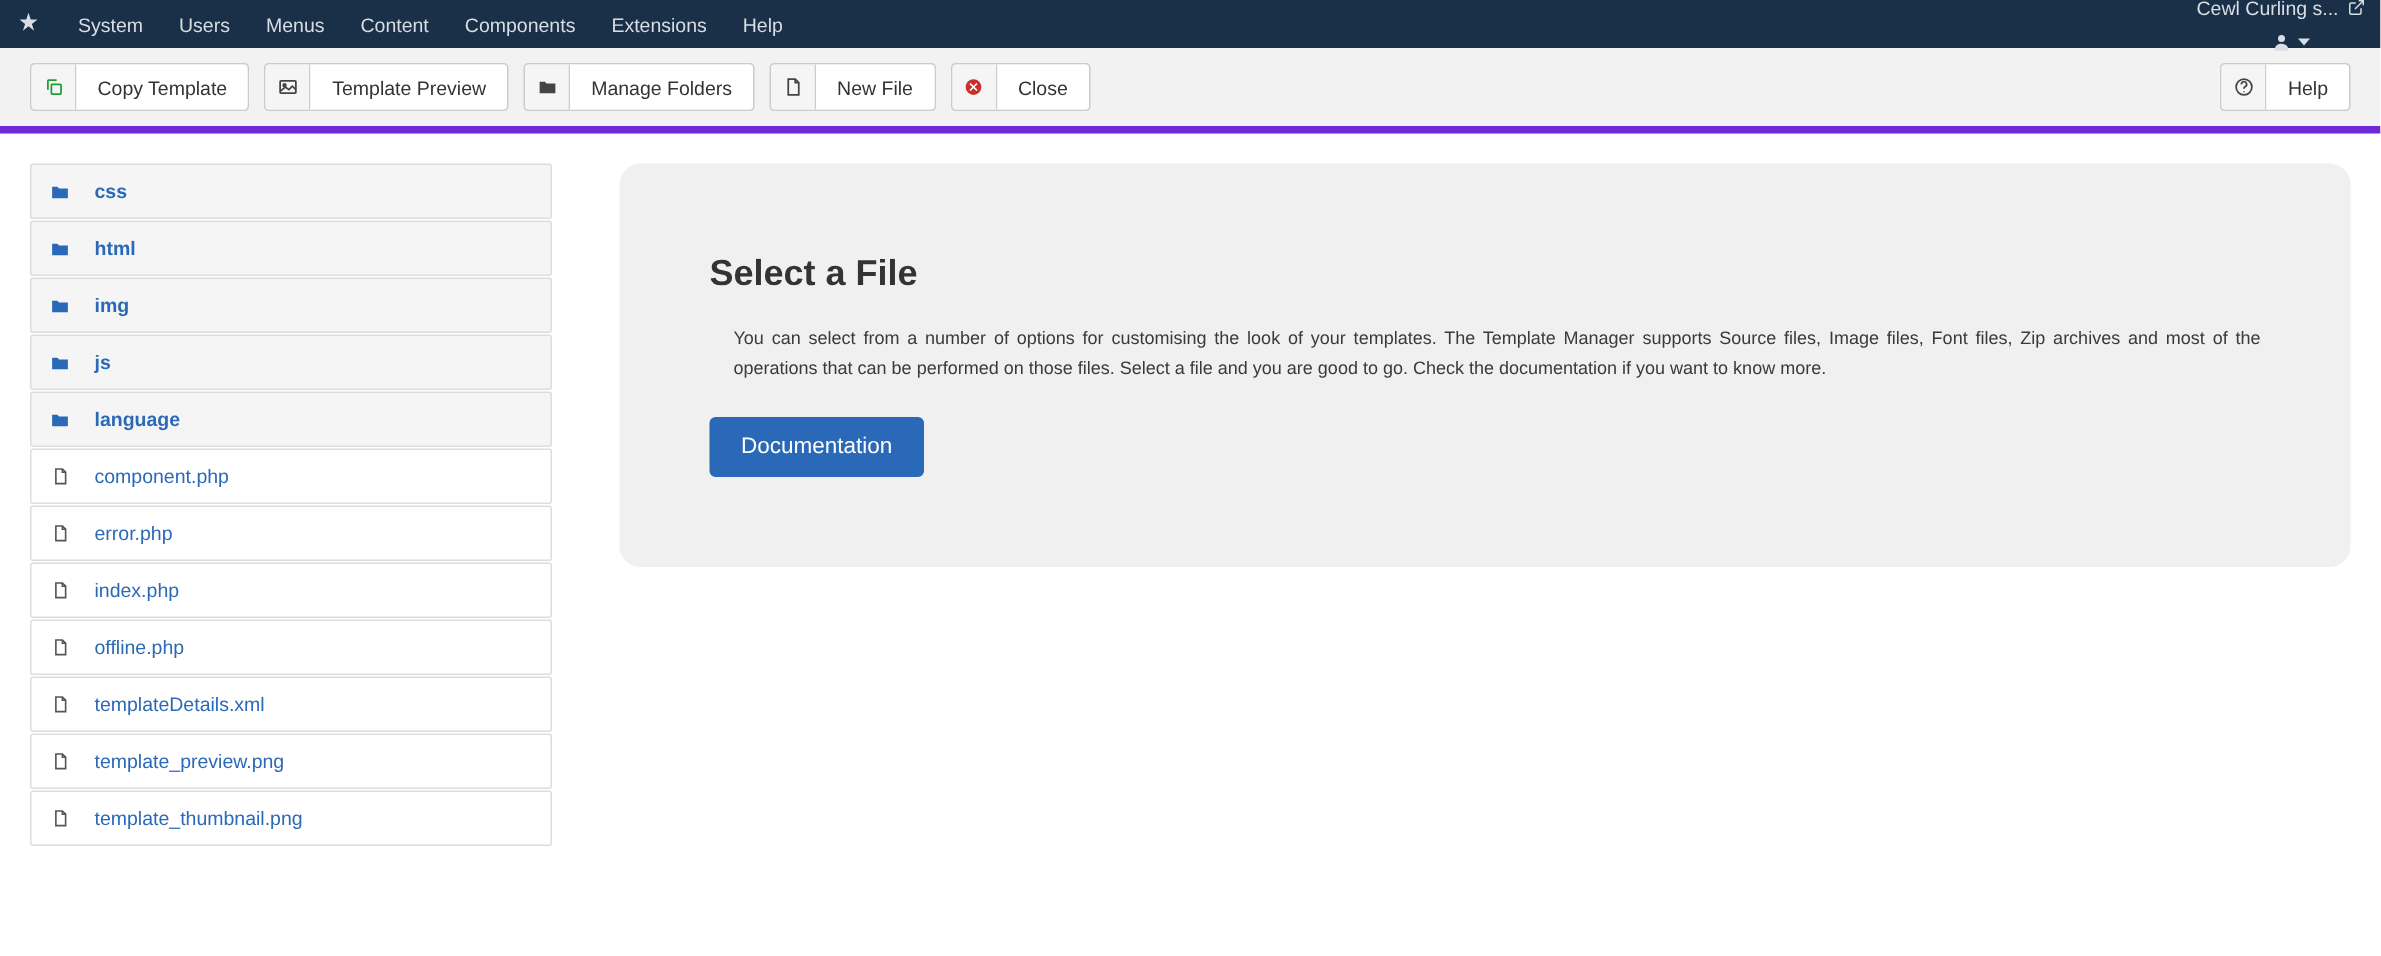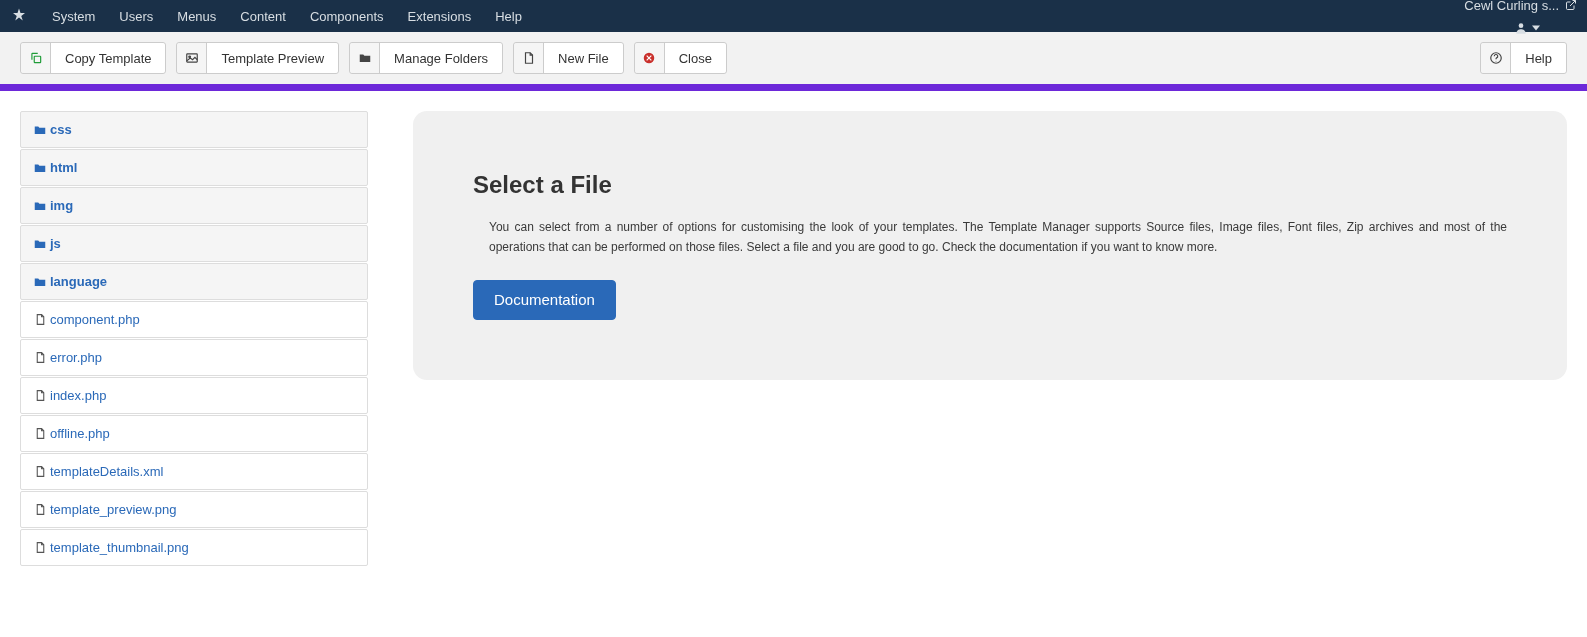--- a/index.html
+++ b/index.html
@@ -9,33 +9,33 @@
     .topnav { background: #1a3048; height: 32px; display: flex; align-items: center; padding: 0 10px; }
     .topnav-left { display: flex; align-items: center; gap: 0; }
     .joomla-logo { width: 18px; height: 18px; margin-right: 12px; display: flex; align-items: center; justify-content: center; }
     .joomla-logo svg { width: 18px; height: 18px; }
     .topnav-item { color: #d8dee3; padding: 0 12px; height: 16px; display: flex; align-items: center; cursor: pointer; font-size: 13px; }
     .topnav-right { margin-left: auto; display: flex; align-items: center; gap: 8px; flex-direction: column; }
     .site-link { color: #d8dee3; font-size: 13px; display: flex; align-items: center; gap: 6px; cursor: pointer; }
     .user-menu { display: flex; align-items: center; gap: 4px; color: #d8dee3; cursor: pointer; padding-left: 12px; }
 
     
-    .toolbar { background: #f2f2f2; border-bottom: 7px solid #6d28d9; padding: 10px 20px; display: flex; gap: 10px; align-items: center; }
+    .toolbar { background: #f2f2f2; border-bottom: 5px solid #6d28d9; padding: 10px 20px; display: flex; gap: 10px; align-items: center; }
     .btn { background: #f5f5f5; border: 1px solid #ccc; border-radius: 3px; height: 32px; display: inline-flex; align-items: center; cursor: pointer; font-size: 13px; color: #333; }
     .btn-icon { width: 30px; height: 30px; display: inline-flex; align-items: center; justify-content: center; border-right: 1px solid #ccc; background: #f5f5f5; border-radius: 3px 0 0 3px; }
     .btn-label { padding: 0 14px; height: 30px; display: inline-flex; align-items: center; background: #fff; border-radius: 0 3px 3px 0; }
     .toolbar-spacer { margin-left: auto; }
 
     
     .main { display: flex; padding: 20px; gap: 45px; align-items: flex-start; }
     .sidebar { width: 348px; flex-shrink: 0; }
     .content { flex: 1; }
 
     
-    .tree-item { border: 1px solid #ddd; border-radius: 2px; margin-bottom: 1px; padding: 10px 12px; display: flex; align-items: center; gap: 3px; cursor: pointer; font-size: 13px; }
+    .tree-item { border: 1px solid #ddd; border-radius: 2px; margin-bottom: 1px; padding: 10px 12px; display: flex; align-items: center; gap: 16px; cursor: pointer; font-size: 13px; }
     .tree-item.folder { background: #f5f5f5; color: #2a69b8; font-weight: bold; }
     .tree-item.file { background: #fff; color: #2a69b8; font-weight: normal; }
     .tree-item .icon { width: 14px; height: 14px; display: inline-flex; align-items: center; justify-content: center; flex-shrink: 0; }
     .tree-item.file .icon { color: #666; }
     .tree-item .name { }
 
     
     .well { background: #f0f0f0; border-radius: 14px; padding: 60px 60px; }
     .well h2 { font-size: 24px; font-weight: bold; color: #333; margin-bottom: 18px; }
     .well p { font-size: 12px; line-height: 1.7; color: #3a3a3a; text-align: justify; margin-bottom: 22px; margin-left: 16px; }

